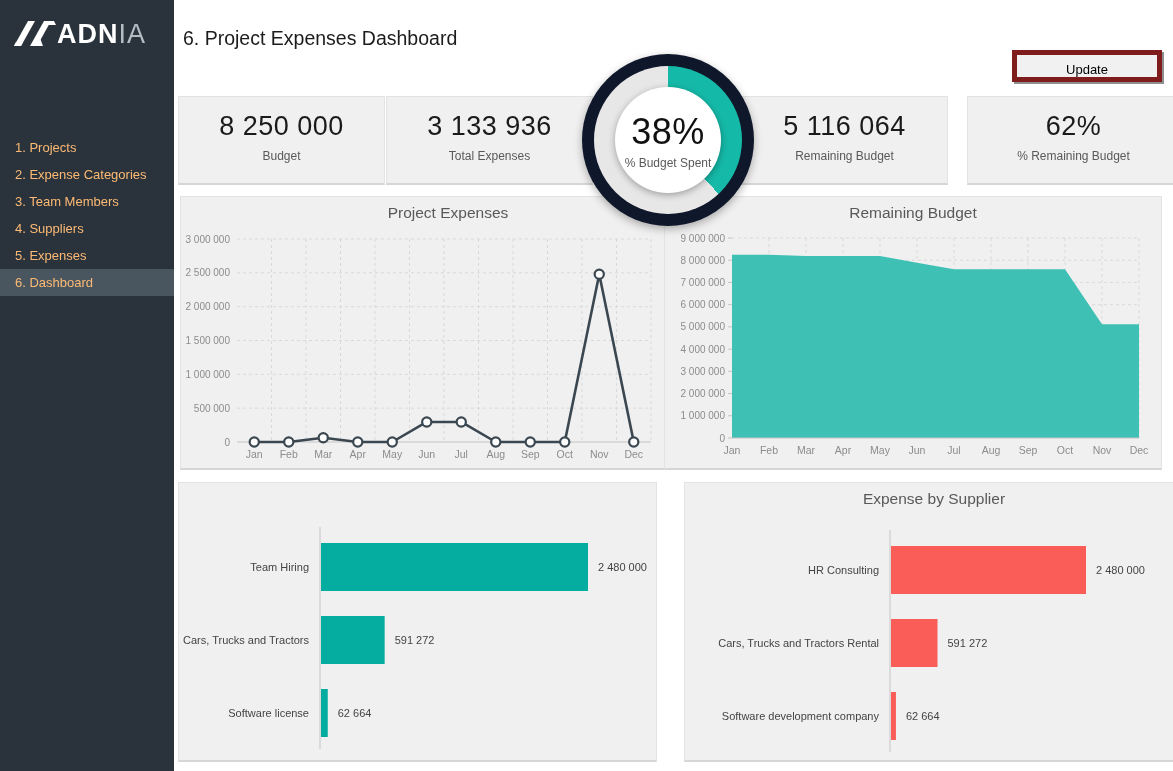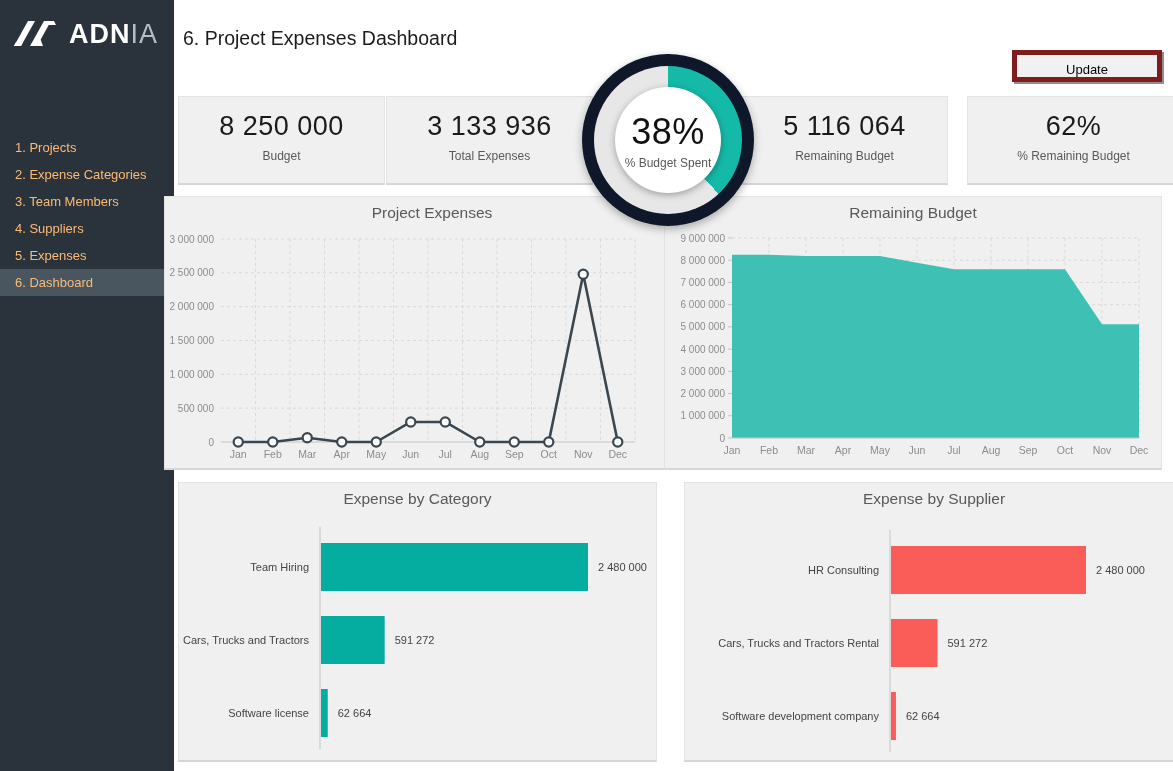--- a/index.html
+++ b/index.html
@@ -1,21 +1,21 @@
 <!DOCTYPE html>
 <html><head>
 <meta charset="utf-8">
 <style>
   * { margin:0; padding:0; box-sizing:border-box; }
   html,body { width:1173px; height:771px; background:#fff;
     font-family:"Liberation Sans", sans-serif; overflow:hidden; position:relative; }
 
   
   .sidebar { position:absolute; left:0; top:0; width:174px; height:771px; background:#2a333c; }
-  .logo { position:absolute; left:13px; top:16px; display:flex; align-items:center; gap:12px; }
+  .logo { position:absolute; left:13px; top:16px; display:flex; align-items:center; gap:0; }
   .logo svg { display:block; }
   .logo-text { font-size:27px; letter-spacing:1px; color:#fff; font-weight:700; white-space:nowrap; }
   .logo-text .lt-light { font-weight:400; color:#b4bcc3; }
   .nav { position:absolute; left:0; top:134px; width:174px; }
   .nav-item { height:27px; line-height:27px; padding-left:15px; font-size:13px;
     color:#fdba74; cursor:pointer; }
   .nav-item.active { background:#49565f; }
 
   
   .page-title { position:absolute; left:183px; top:27px; font-size:19.5px; color:#1c1c1c; }
@@ -105,21 +105,21 @@
 
 <div class="donut-outer">
   <div class="donut-ring" id="donut-ring" style="background: conic-gradient(rgb(21, 185, 168) 0deg, rgb(21, 185, 168) 136.8deg, rgb(231, 231, 231) 136.8deg, rgb(231, 231, 231) 360deg);">
     <div class="donut-hole">
       <div class="donut-value">38%</div>
       <div class="donut-caption">% Budget Spent</div>
     </div>
   </div>
 </div>
 
-<div class="panel" style="left:164px;top:196px;width:536px;height:274px;">
+<div class="panel" style="left:180px;top:196px;width:536px;height:274px;">
   <div class="panel-title">Project Expenses</div>
   <svg id="chart-line" width="477" height="271">
       <text x="49" y="248.5" class="ytick" text-anchor="end">0</text>
       <line x1="56" y1="211.16666666666666" x2="470" y2="211.16666666666666" class="grid"></line>
       <text x="49" y="214.66666666666666" class="ytick" text-anchor="end">500 000</text>
       <line x1="56" y1="177.33333333333331" x2="470" y2="177.33333333333331" class="grid"></line>
       <text x="49" y="180.83333333333331" class="ytick" text-anchor="end">1 000 000</text>
       <line x1="56" y1="143.5" x2="470" y2="143.5" class="grid"></line>
       <text x="49" y="147" class="ytick" text-anchor="end">1 500 000</text>
       <line x1="56" y1="109.66666666666666" x2="470" y2="109.66666666666666" class="grid"></line>
@@ -223,21 +223,20 @@
       <text x="363" y="257" class="xtick" text-anchor="middle">Sep</text>
       <text x="400" y="257" class="xtick" text-anchor="middle">Oct</text>
       <text x="437" y="257" class="xtick" text-anchor="middle">Nov</text>
       <text x="474" y="257" class="xtick" text-anchor="middle">Dec</text>
       <path d="M67,241 L67,57.66666666666666 L104,57.66666666666666 L141,59.059200000000004 L178,59.059200000000004 L215,59.059200000000004 L252,65.6288888888889 L289,72.19857777777779 L326,72.19857777777779 L363,72.19857777777779 L400,72.19857777777779 L437,127.30968888888889 L474,127.30968888888889 L474,241 Z" fill="#3ec1b4"></path>
       <line x1="67" y1="241" x2="474" y2="241" class="axis"></line>
     </svg>
 </div>
 
 <div class="panel" style="left:178px;top:482px;width:479px;height:280px;">
-  <div class="panel-title">Expense by Category</div>
   <svg id="chart-cat" width="477" height="277">
       <rect x="142" y="60" width="267" height="48" fill="#05ada0"></rect>
       <text x="130" y="88" class="cat" text-anchor="end">Team Hiring</text>
       <text x="419" y="88" class="val">2 480 000</text>
       <rect x="142" y="133" width="63.657106451612904" height="48" fill="#05ada0"></rect>
       <text x="130" y="161" class="cat" text-anchor="end">Cars, Trucks and Tractors</text>
       <text x="215.6571064516129" y="161" class="val">591 272</text>
       <rect x="142" y="206" width="6.746487096774193" height="48" fill="#05ada0"></rect>
       <text x="130" y="234" class="cat" text-anchor="end">Software license</text>
       <text x="158.7464870967742" y="234" class="val">62 664</text>

